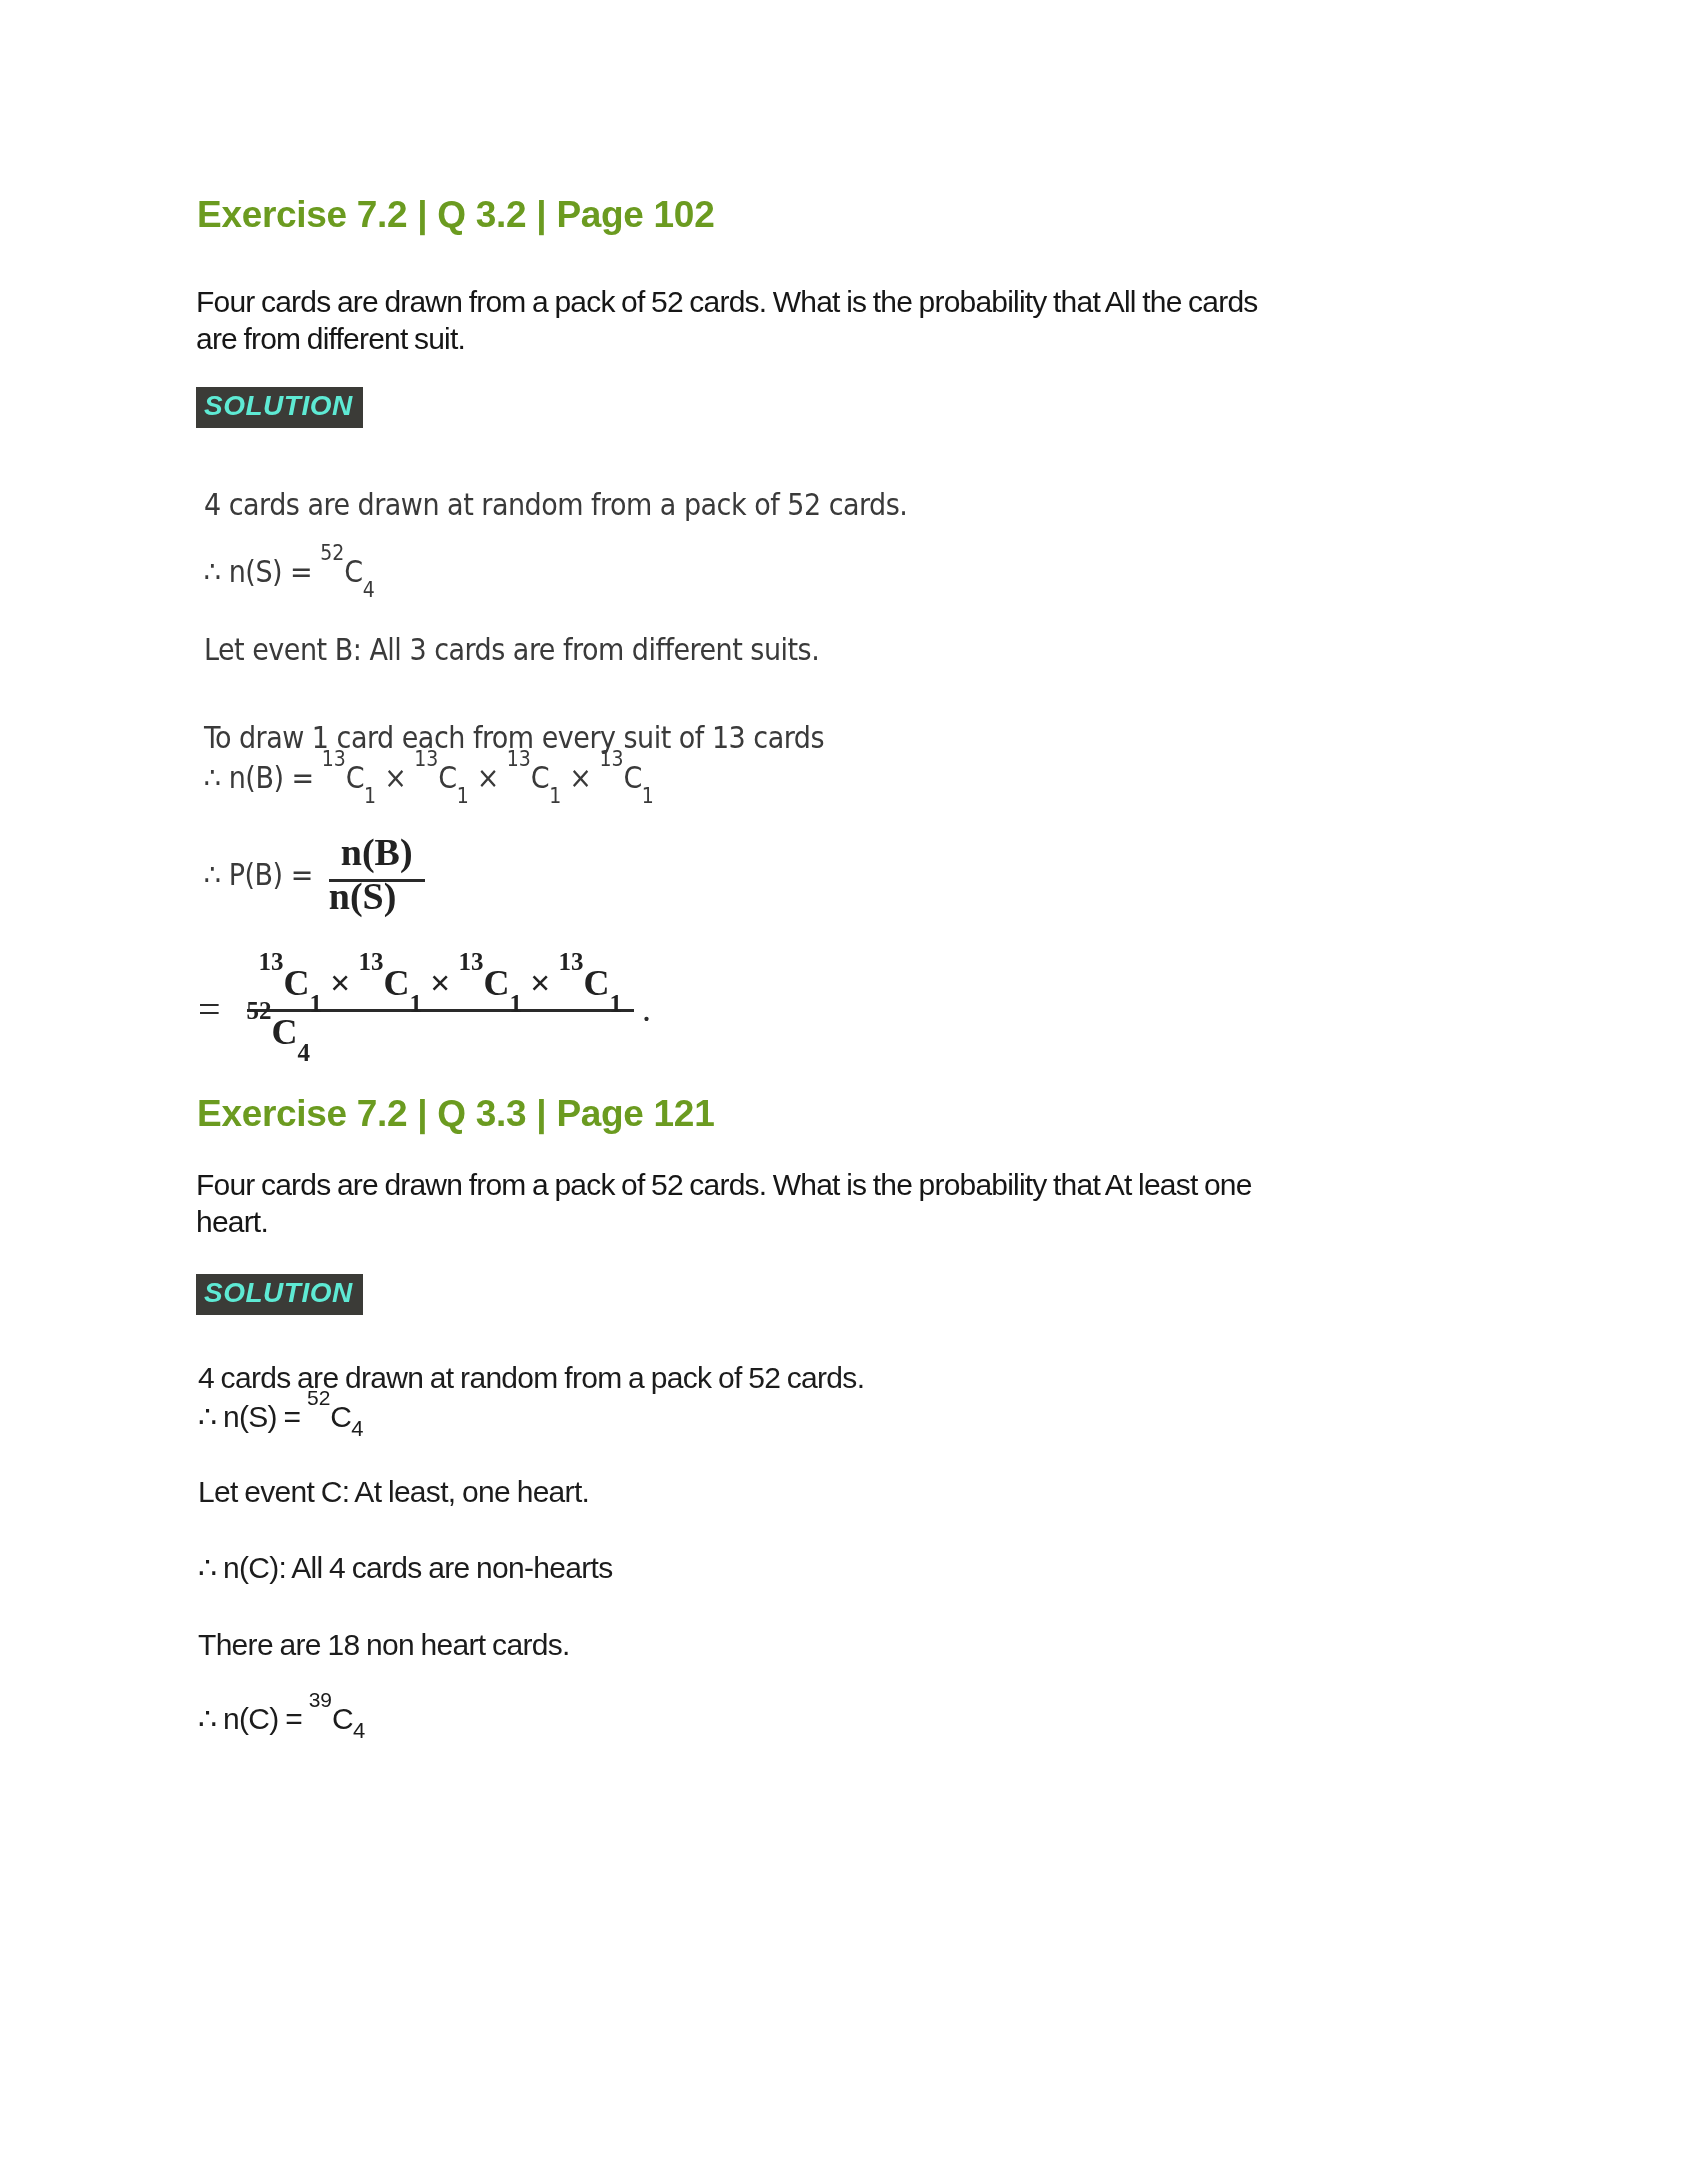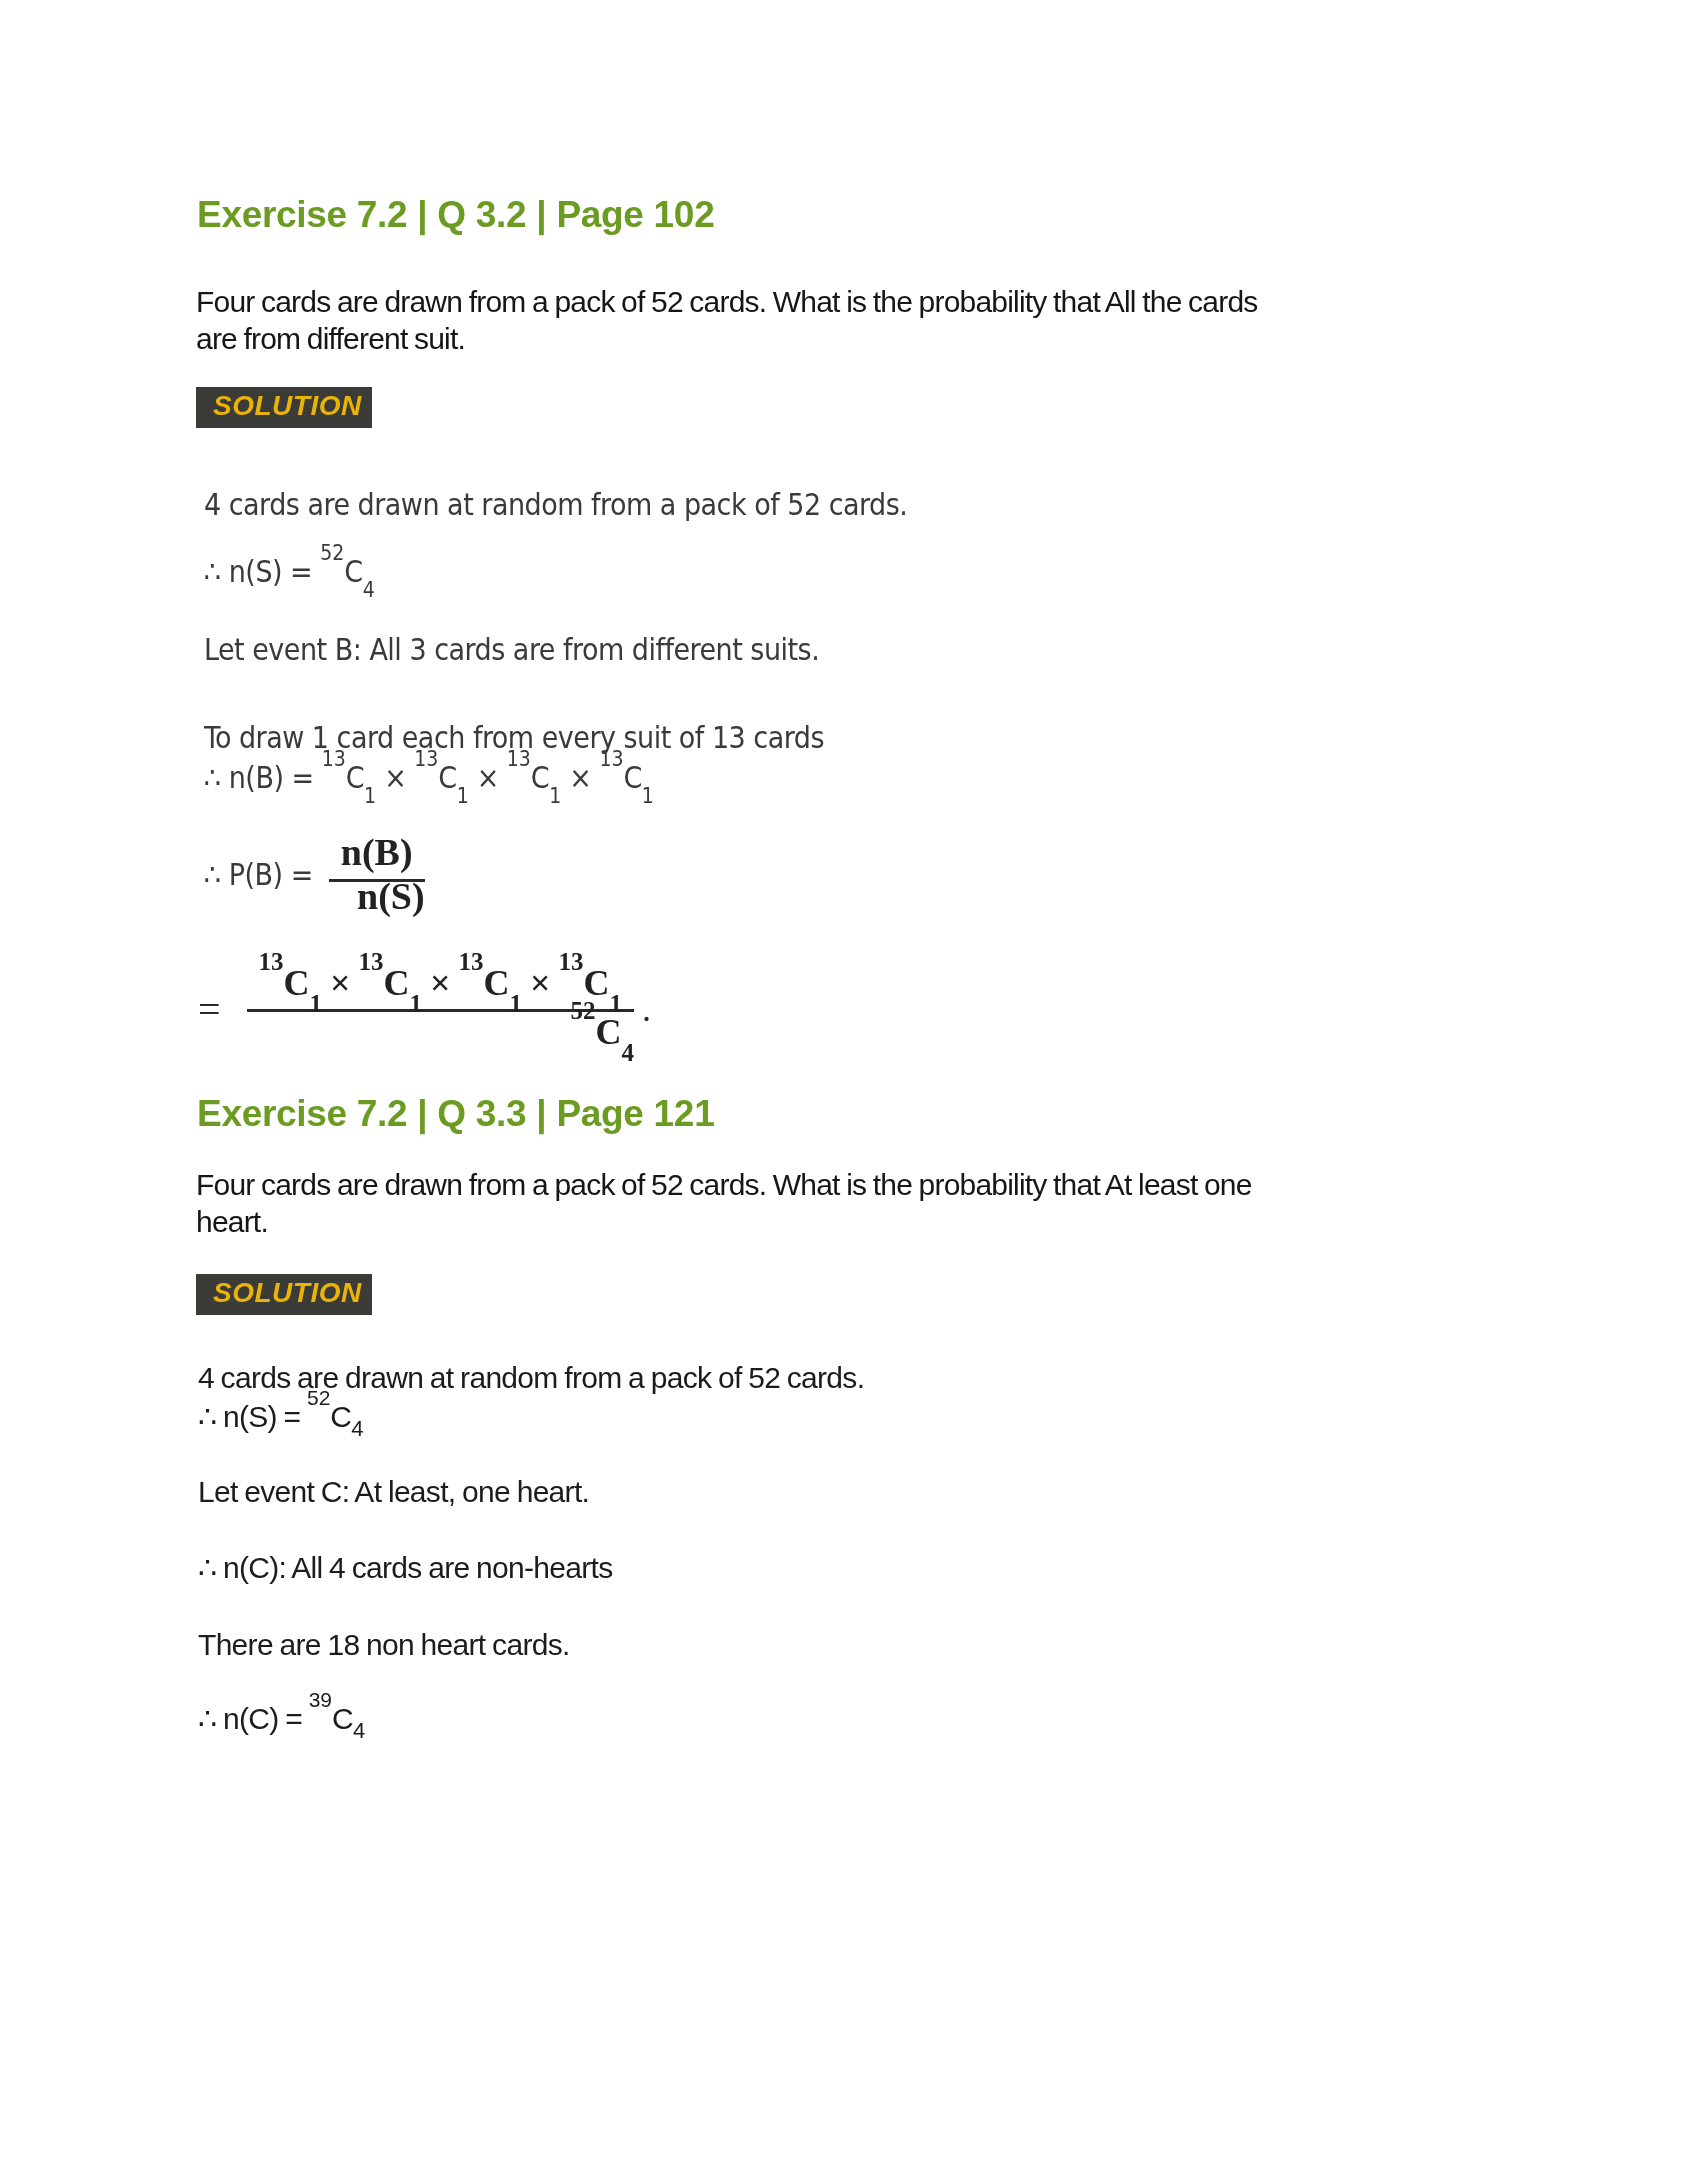--- a/index.html
+++ b/index.html
@@ -9,42 +9,42 @@
   }
   .heading {
     position:absolute; left:197px; font-size:37px; font-weight:bold;
     color:#6b9b20; letter-spacing:-0.3px; white-space:nowrap;
   }
   .qline {
     position:absolute; left:196px; font-size:30px; color:#161616;
     letter-spacing:-0.8px; word-spacing:-1px; white-space:nowrap;
   }
   .badge {
-    position:absolute; left:196px; background:#3b3b37; color:#eab308;
+    position:absolute; left:196px; background:#3b3b37; color:#5eead4;
     font-style:italic; font-weight:bold; font-size:28px; letter-spacing:0.5px;
-    padding:4px 10px 6px 17px; line-height:1.1;
+    padding:4px 10px 6px 8px; line-height:1.1;
   }
   
   .sol1 {
     position:absolute; left:204px; font-size:30px; color:#3a3a3a;
     font-family:"DejaVu Sans", sans-serif; letter-spacing:-0.5px; white-space:nowrap;
     font-stretch:condensed;
   }
   
   .sol2 {
     position:absolute; left:198px; font-size:30px; color:#1c1c1c;
     letter-spacing:-0.7px; word-spacing:-1px; white-space:nowrap;
   }
   sup.ncr { font-size:21px; position:relative; top:-11px; letter-spacing:0; }
   sub.ncr { font-size:21px; position:relative; top:8px;  letter-spacing:0; }
   sub.ncr-flat { font-size:22px; position:relative; top:2px; letter-spacing:0; }
   .times { padding:0 8px; }
   
   .math-row { position:absolute; display:flex; align-items:center; }
-  .frac { display:inline-block; text-align:right; font-family:"Liberation Serif", serif; color:#222222; }
+  .frac { display:inline-block; text-align:left; font-family:"Liberation Serif", serif; color:#222222; }
   .frac .num { padding:0 12px 6px 12px; border-bottom:3px solid #2a2a2a; }
   .frac .den { padding-top:4px; }
   .frac-small { font-size:38px; font-weight:bold; }
   .frac-big   { font-size:36px; }
   .frac-big sup.ncr { font-size:25px; top:-12px; font-weight:bold; }
   .frac-big sub.ncr { font-size:25px; top:9px; font-weight:bold; }
   .frac-big .num, .frac-big .den { font-weight:bold; }
   .eq-serif { font-family:"Liberation Serif", serif; font-size:40px; color:#2a2a2a; margin-right:26px; }
   .trail-dot { font-family:"Liberation Serif", serif; font-size:36px; color:#2a2a2a; margin-left:8px; align-self:center; }
   .prefix-sans { margin-right:16px; }

